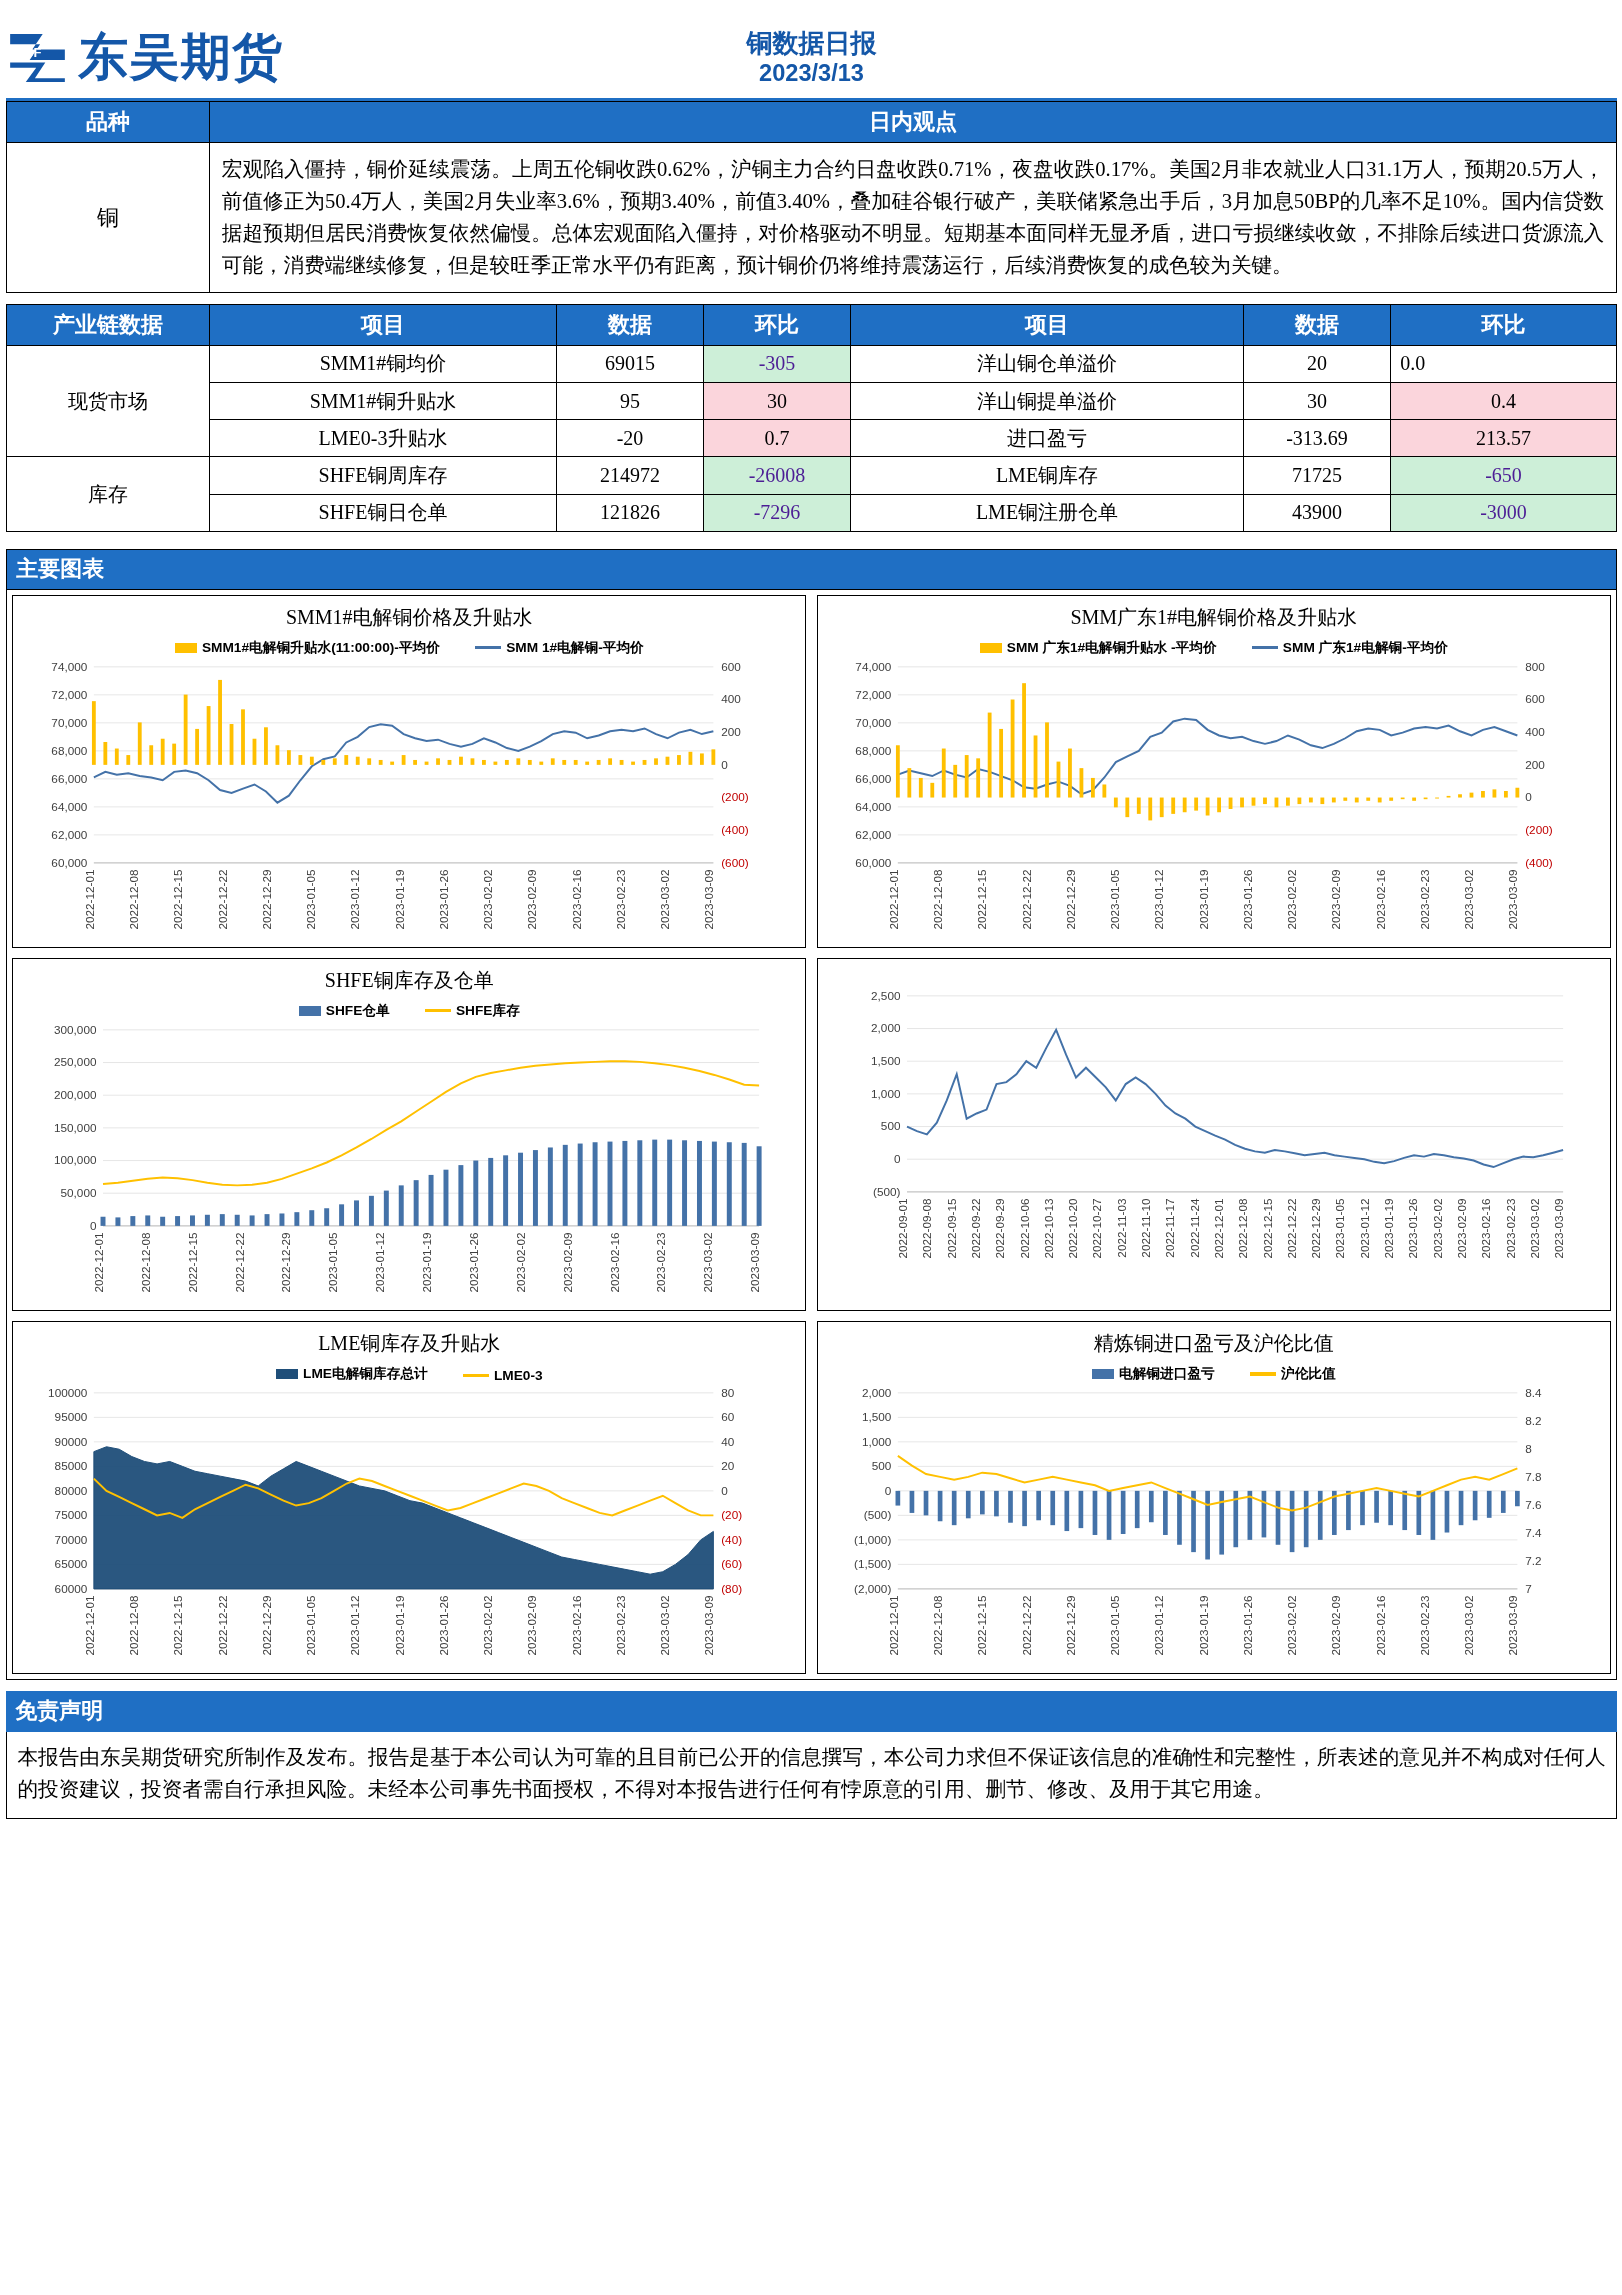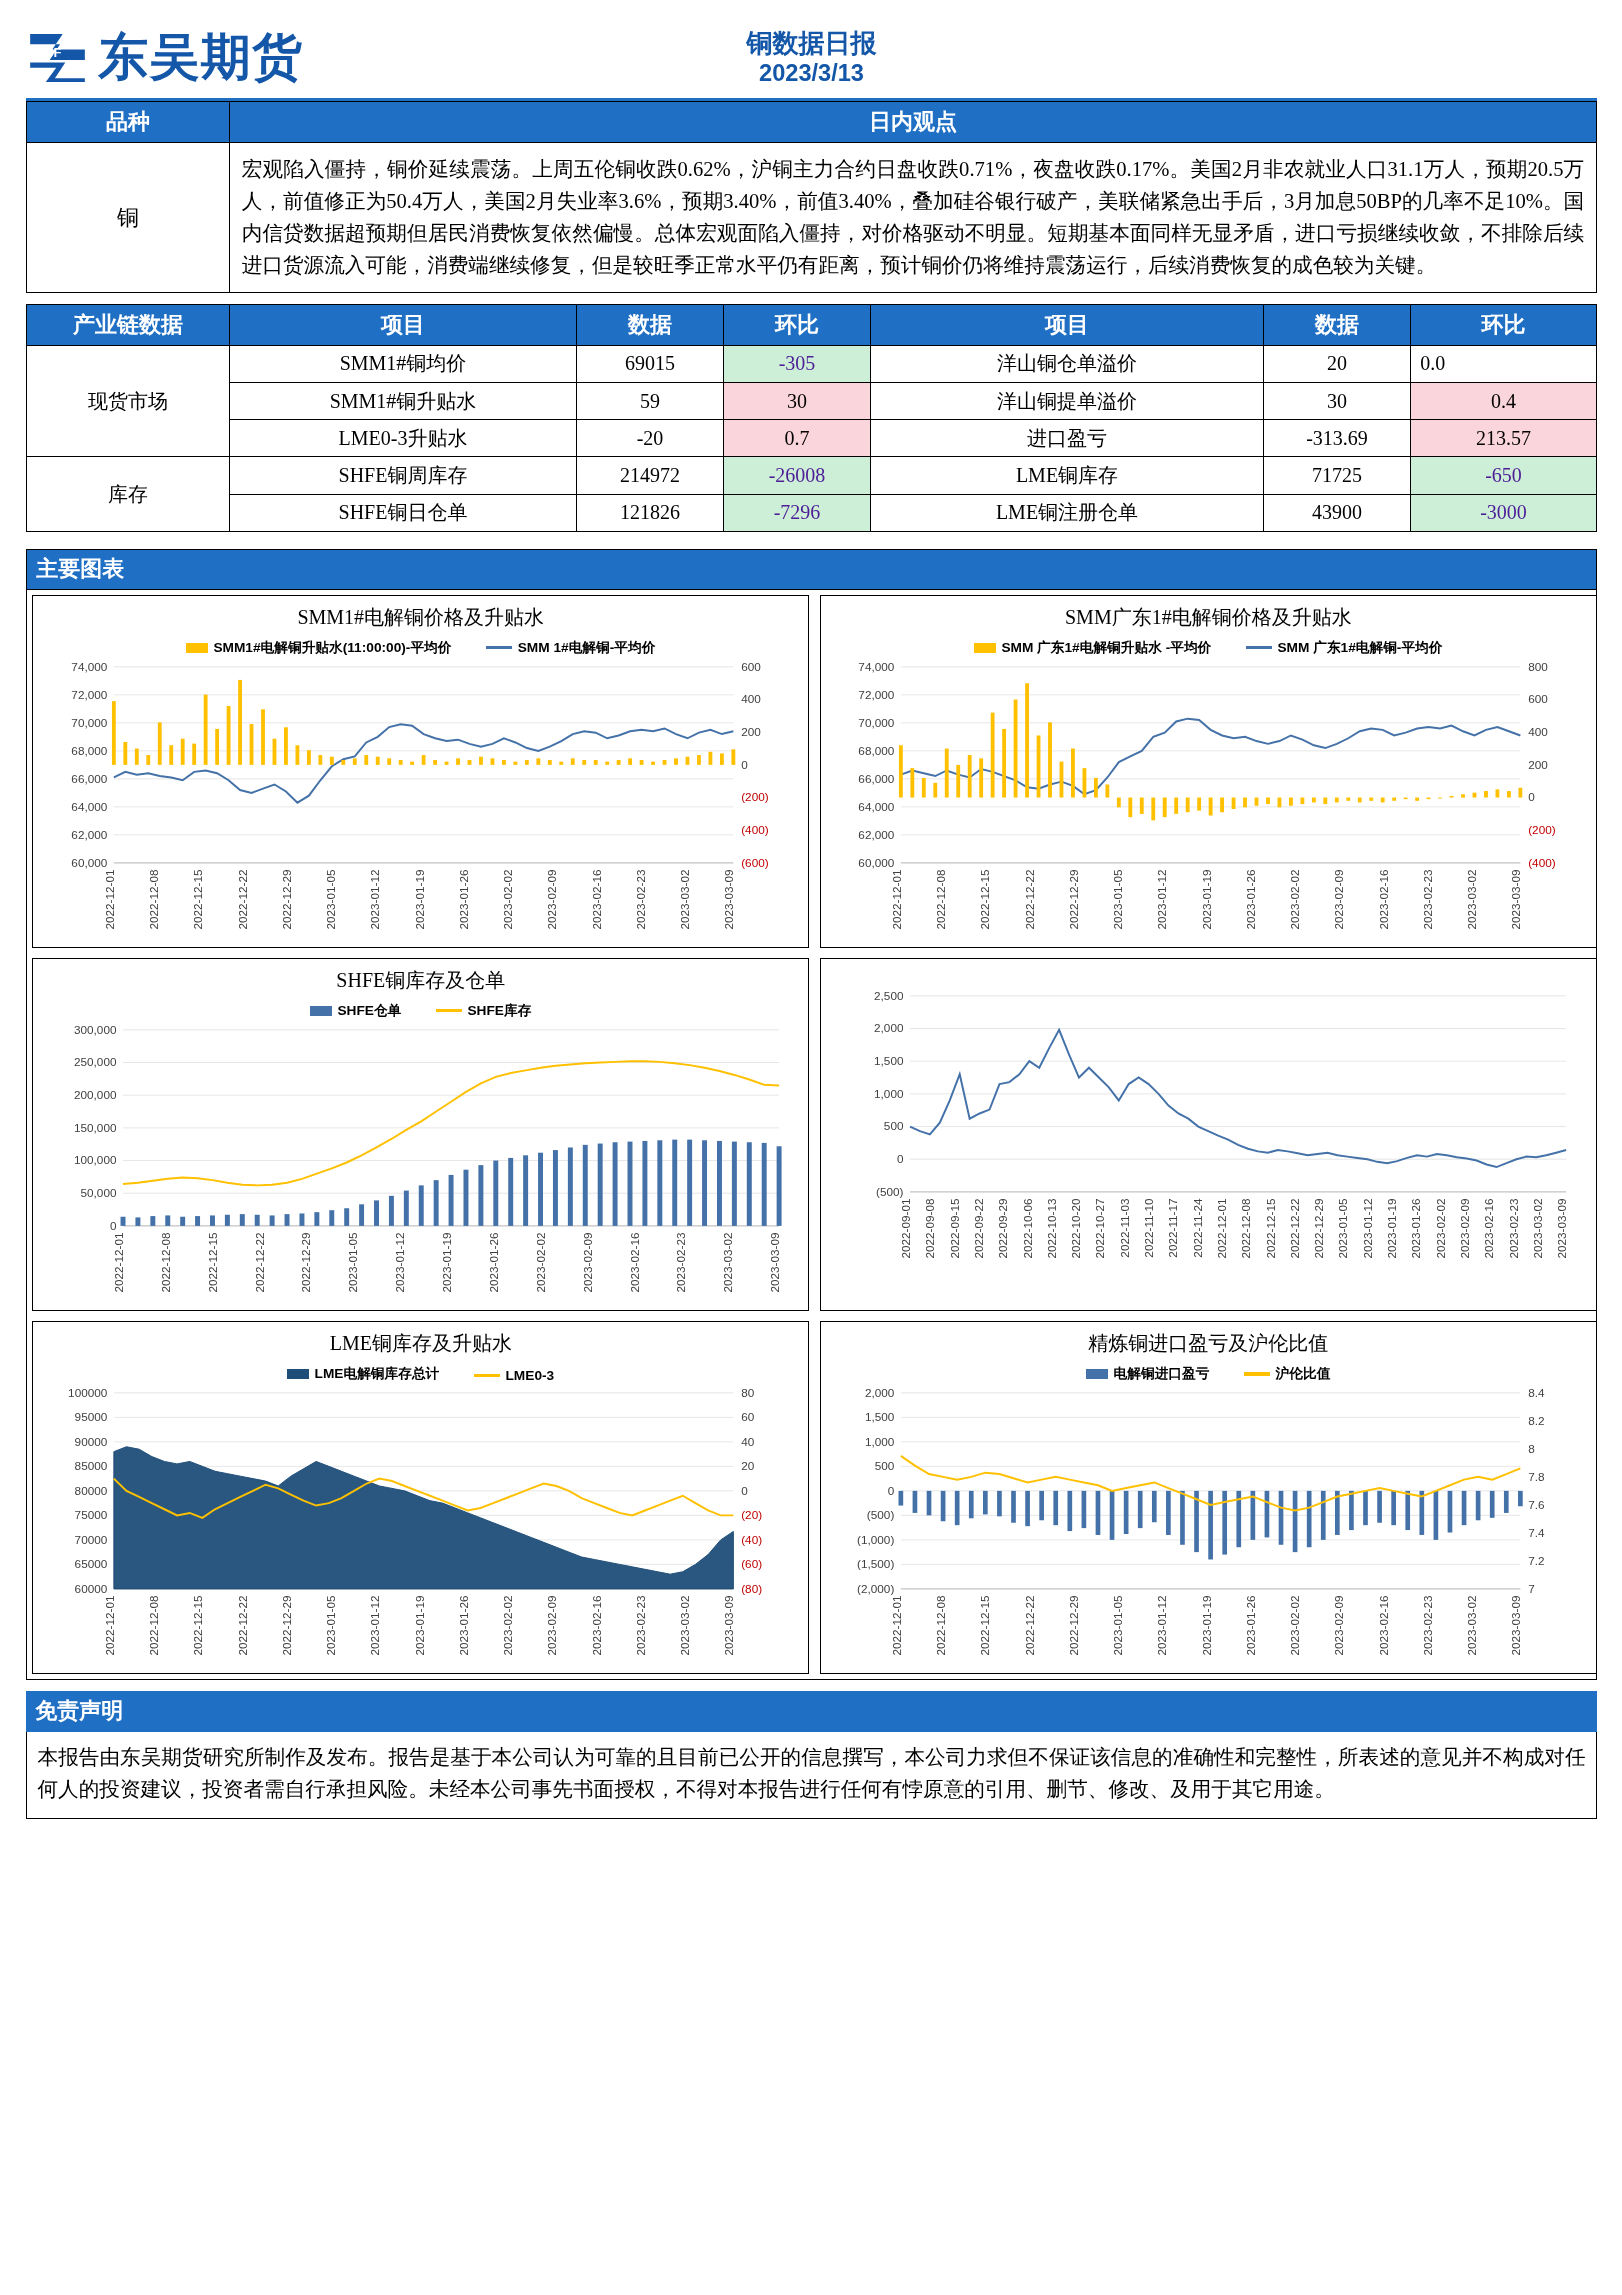--- a/index.html
+++ b/index.html
@@ -3,21 +3,21 @@
 <meta charset="utf-8">
 <style>
   * { box-sizing: border-box; }
   html, body { margin:0; padding:0; }
   body {
     width: 1623px; height: 2295px;
     font-family: "Liberation Serif", "DejaVu Serif", serif;
     background: #ffffff;
     color: #000;
   }
-  .page { width: 1623px; height: 1859px; padding: 17px 26px; position: relative; }
+  .page { width: 1623px; height: 1859px; padding: 17px 6px; position: relative; }
 
   
   .header { display:flex; align-items:center; height: 84px; border-bottom: 3.9px solid #1F6FC4; position:relative;}
   .logo-wrap { display:flex; align-items:center; gap: 9.2px; }
   .logo-mark { width: 63px; height: 56px; position: relative; }
   .logo-text { font-family:"Liberation Sans", sans-serif; font-weight:bold; font-size: 50px; color:#1457A8; letter-spacing: 1.3px;}
   .header-center { position:absolute; left: 0; right:0; text-align:center; }
   .rpt-title { color:#1457A8; font-weight:bold; font-size: 26px; line-height: 1.25; font-family:"Liberation Sans", sans-serif;}
   .rpt-date  { color:#1457A8; font-weight:bold; font-size: 23.6px; line-height: 1.25; font-family:"Liberation Sans", sans-serif;}
 
@@ -111,21 +111,21 @@
       <td class="cell" rowspan="3">现货市场</td>
       <td class="cell">SMM1#铜均价</td>
       <td class="cell">69015</td>
       <td class="cell green">-305</td>
       <td class="cell">洋山铜仓单溢价</td>
       <td class="cell">20</td>
       <td class="cell cell-left" style="padding-left:9.2px">0.0</td>
     </tr>
     <tr>
       <td class="cell">SMM1#铜升贴水</td>
-      <td class="cell">59</td>
+      <td class="cell">95</td>
       <td class="cell pink">30</td>
       <td class="cell">洋山铜提单溢价</td>
       <td class="cell">30</td>
       <td class="cell pink">0.4</td>
     </tr>
     <tr>
       <td class="cell">LME0-3升贴水</td>
       <td class="cell">-20</td>
       <td class="cell pink">0.7</td>
       <td class="cell">进口盈亏</td>

